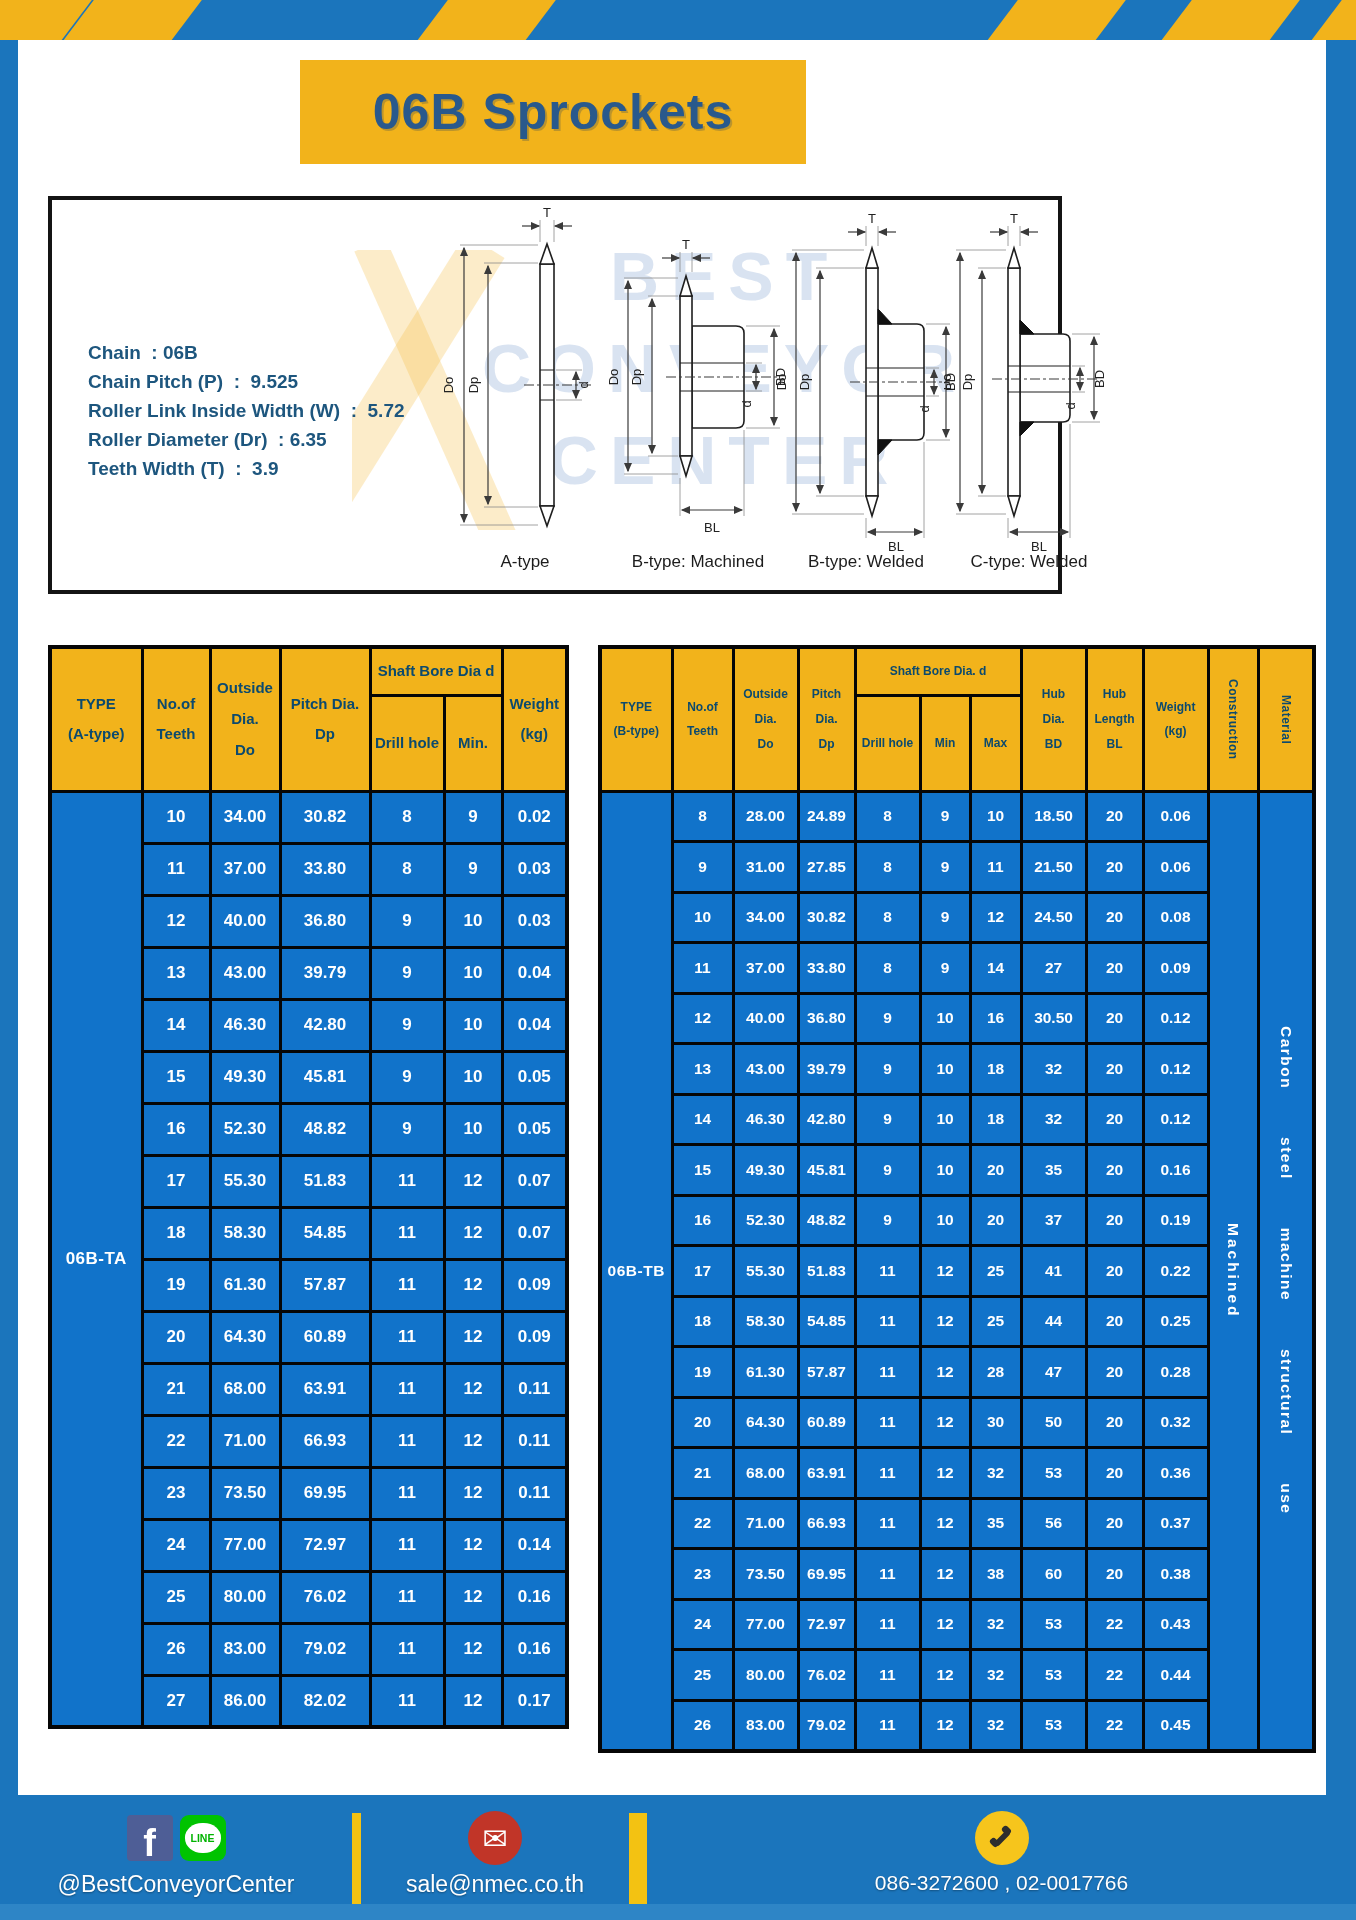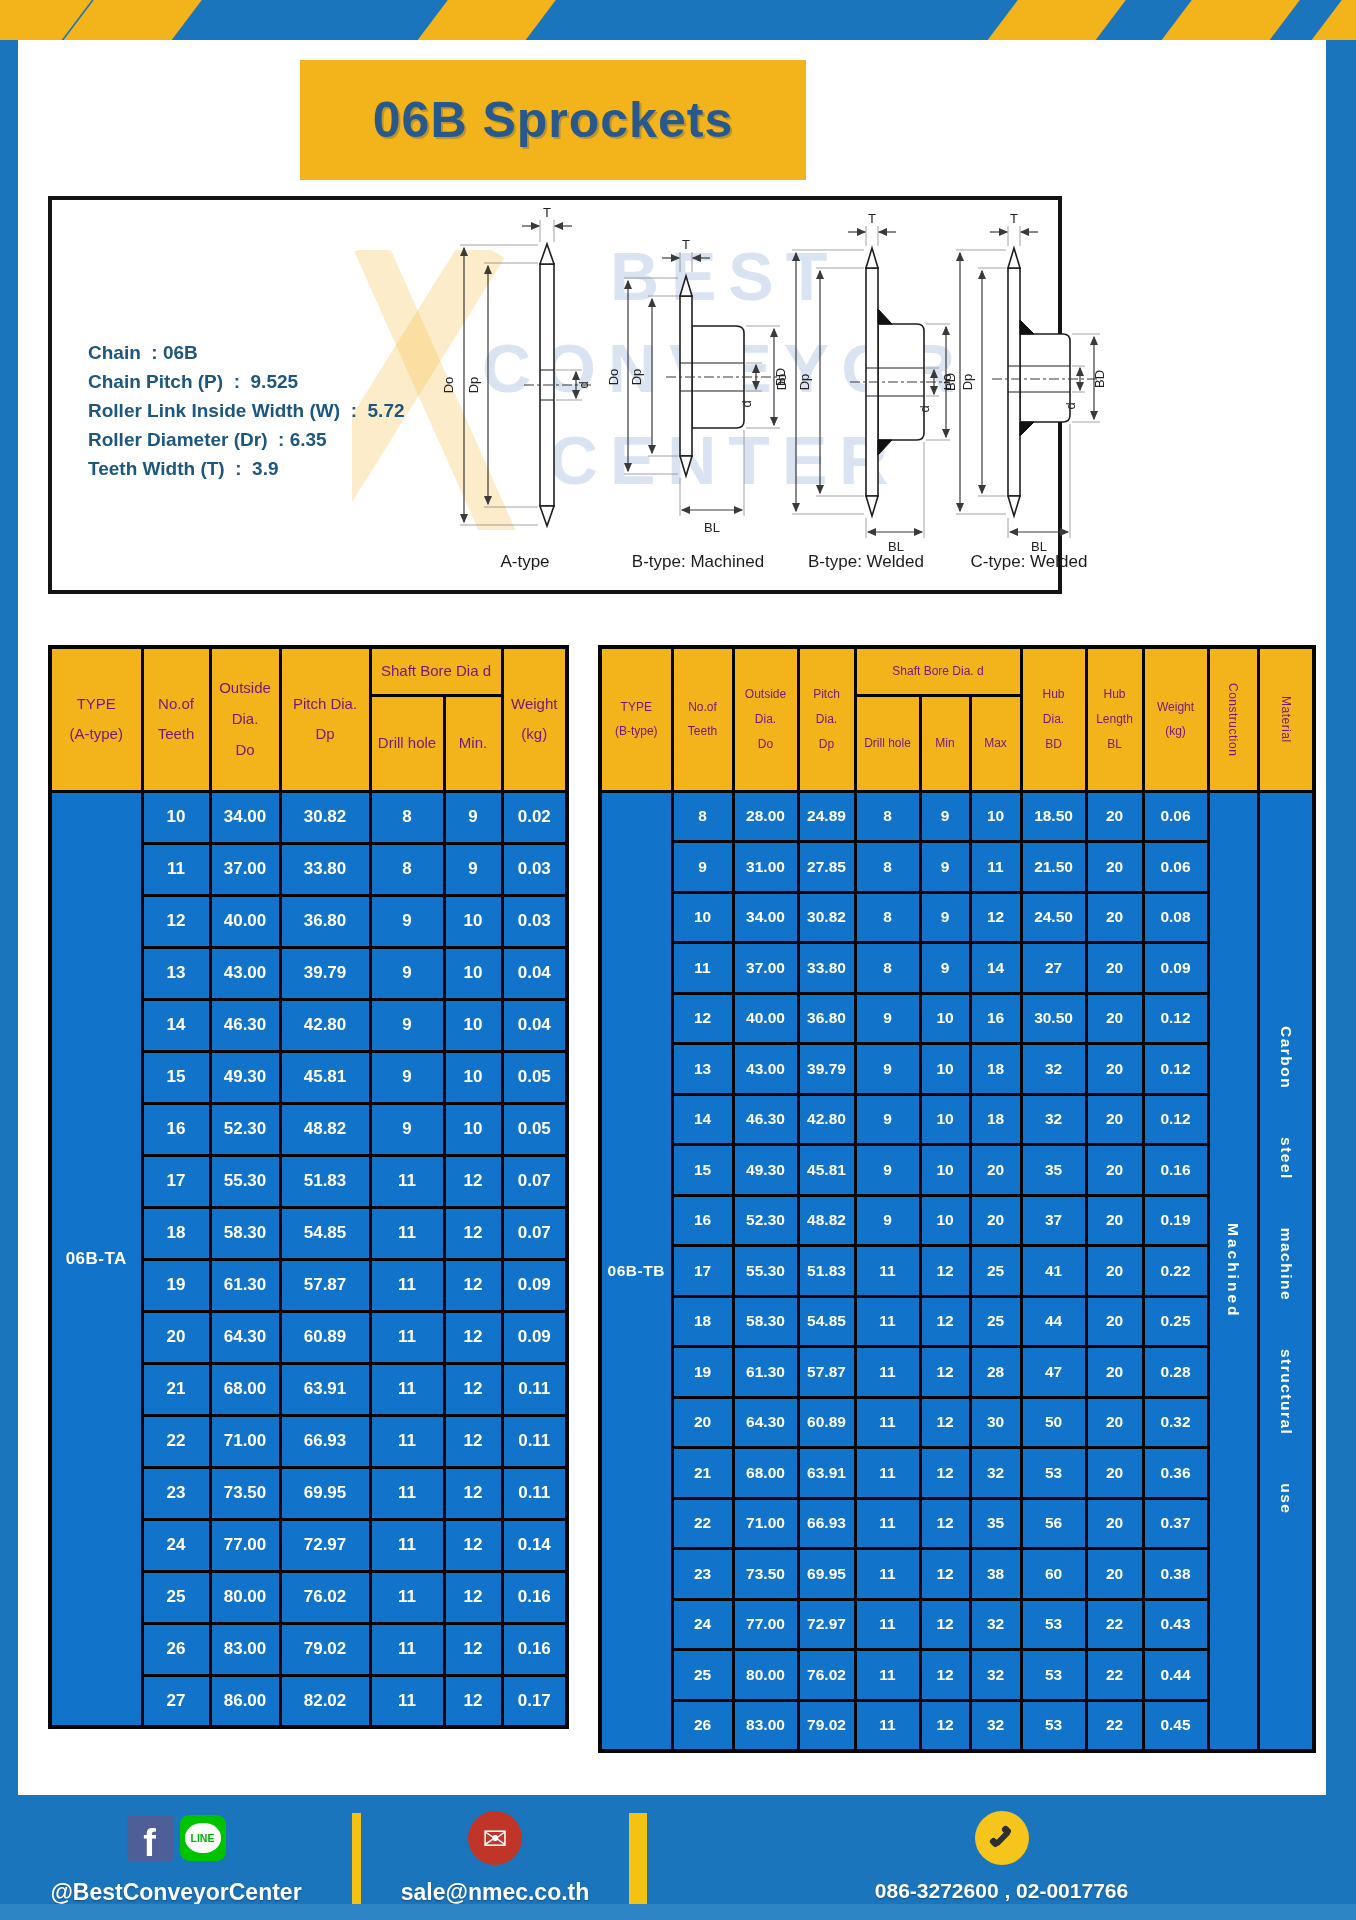--- a/index.html
+++ b/index.html
@@ -7,21 +7,21 @@
   body {
     position:relative; background:#ffffff; overflow:hidden;
     font-family:"Liberation Sans", sans-serif;
   }
   
   .top-bar { position:absolute; left:0; top:0; width:1356px; height:40px; background:#1b75bc; overflow:hidden; }
   .stripe { position:absolute; top:-4px; height:50px; width:108px; background:#f2b31b; transform:skewX(-37deg); }
   .side-left  { position:absolute; left:0; top:40px; width:18px;  height:1880px; background:#1b75bc; }
   .side-right { position:absolute; right:0; top:40px; width:30px; height:1880px; background:#1b75bc; }
 
-  .title-box { position:absolute; left:300px; top:60px; width:506px; height:120px; background:#f2b31b;
+  .title-box { position:absolute; left:300px; top:60px; width:506px; height:104px; background:#f2b31b;
                display:flex; align-items:center; justify-content:center; }
   .title-box .title { font-size:50px; font-weight:bold; color:#29598c; letter-spacing:1px;
                text-shadow:2px 2px 0 rgba(25,55,95,0.25); }
 
   
   .panel { position:absolute; left:48px; top:196px; width:1014px; height:398px; background:#fff;
            border:4px solid #141414; }
   .specs { position:absolute; left:36px; top:138px; z-index:2; }
   .specs .spec-line { font-size:19px; font-weight:bold; color:#1d567e; line-height:29px; white-space:pre; }
 
@@ -38,21 +38,21 @@
   .thin { stroke:#8a8a8a; stroke-width:0.8; fill:none; }
   .part { fill:#ffffff; stroke:#1e1e1e; stroke-width:1.6; }
   .weld { fill:#111; stroke:#111; }
   text.dl { font:13px "Liberation Sans", sans-serif; fill:#222; }
   .caption { position:absolute; top:352px; text-align:center; font-size:17px; color:#1c1c1c; z-index:2; }
 
   
   table { border-collapse:collapse; table-layout:fixed; position:absolute; background:#fff;
           border:4px solid #060606; }
   th, td { border:3px solid #060606; text-align:center; vertical-align:middle; padding:0; overflow:hidden; }
-  thead th { background:#f2b31b; color:#701a75; font-weight:normal; white-space:pre-line; line-height:2.05; }
+  thead th { background:#f2b31b; color:#0c4a6e; font-weight:bold; white-space:pre-line; line-height:2.05; }
   tbody td { background:#1173ca; color:#ffffff; font-weight:bold; }
   #tableA { left:48px;  top:645px; width:517px; }
   #tableB { left:598px; top:645px; width:714px; }
   #tableA thead th { font-size:15px; }
   #tableB thead th { font-size:12px; }
   #tableA tbody tr { height:52px; }
   #tableB tbody tr { height:50.5px; }
   #tableA tbody td { font-size:17px; }
   #tableB tbody td { font-size:15.5px; }
   tr.h1 { height:48px; } tr.h2 { height:96px; }
@@ -62,21 +62,21 @@
   td.vert-mat    { writing-mode:vertical-rl; text-orientation:mixed; font-size:14.5px; letter-spacing:1.5px; word-spacing:42px; }
   td.type-cell   { font-size:17px; letter-spacing:0.5px; }
 
   
   .footer { position:absolute; left:0; top:1795px; width:1356px; height:125px; background:#1b75bc;
             display:flex; align-items:stretch; }
   .footer-strip { position:absolute; left:0; top:1904px; width:1356px; height:16px; background:#2e85c6; }
   .f-sec { display:flex; flex-direction:column; align-items:center; justify-content:flex-start; padding-top:14px; }
   .f-sec .icons { height:58px; display:flex; align-items:center; gap:7px; }
   .f-divider { width:9px; background:#f3c212; margin:18px 0 14px 0; }
-  .f-text { color:#fff; font-weight:bold; font-size:23px; margin-top:12px; text-shadow:0 1px 2px rgba(0,0,0,0.35); white-space:nowrap; }
+  .f-text { color:#fff; font-weight:normal; font-size:23px; margin-top:4px; text-shadow:0 1px 2px rgba(0,0,0,0.35); white-space:nowrap; }
   .s1 { width:352px; } .s2 { width:268px; } .s3 { width:478px; } .s4 { flex:1; }
   .s4 .f-text { font-size:21px; }
   .fb-tile { width:46px; height:46px; background:#4e5e96; border-radius:4px; display:flex; align-items:flex-end; justify-content:center; }
   .fb-tile span { color:#fff; font-size:38px; font-weight:bold; line-height:0.95; }
   .line-tile { width:46px; height:46px; background:#00c300; border-radius:9px; display:flex; align-items:center; justify-content:center; }
   .line-bubble { width:36px; height:30px; background:#fff; border-radius:48%; display:flex; align-items:center; justify-content:center; }
   .line-bubble span { color:#00b300; font-size:10.5px; font-weight:bold; }
   .circle-ic { border-radius:50%; display:flex; align-items:center; justify-content:center; }
   .mail-ic  { width:54px; height:54px; background:#c13528; }
   .mail-ic span { color:#fff; font-size:30px; font-family:"DejaVu Sans", sans-serif; }

